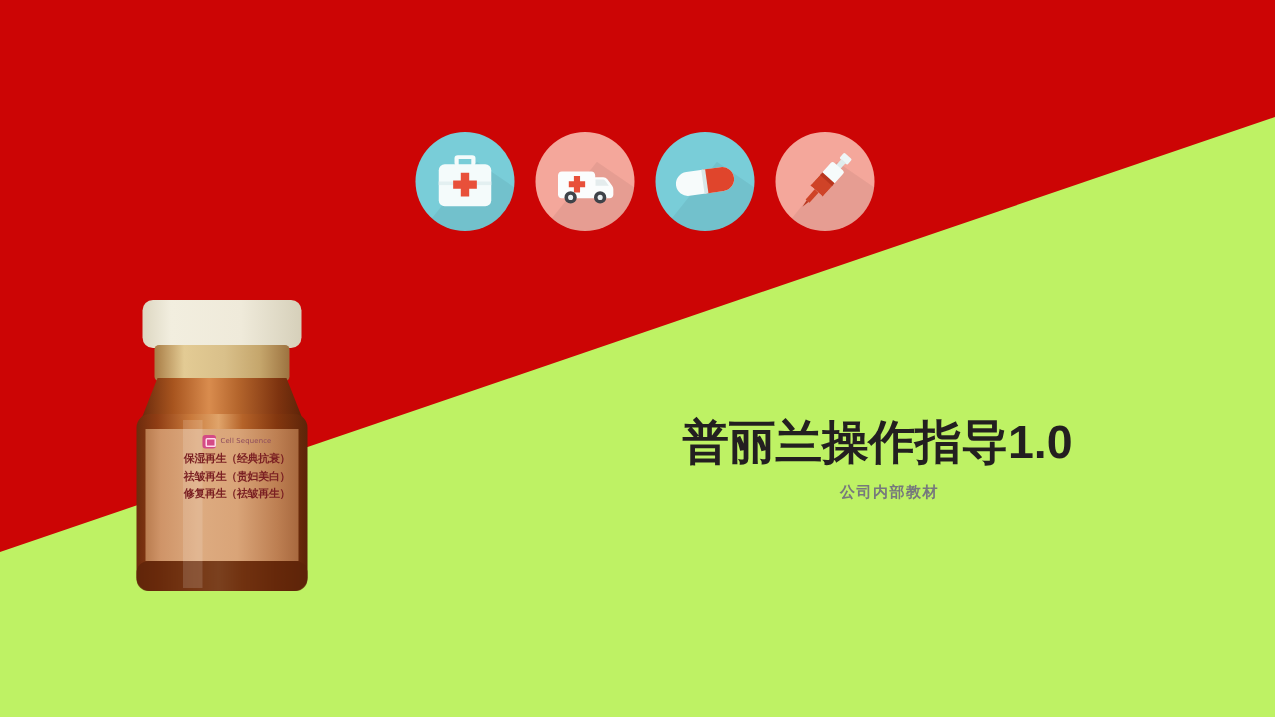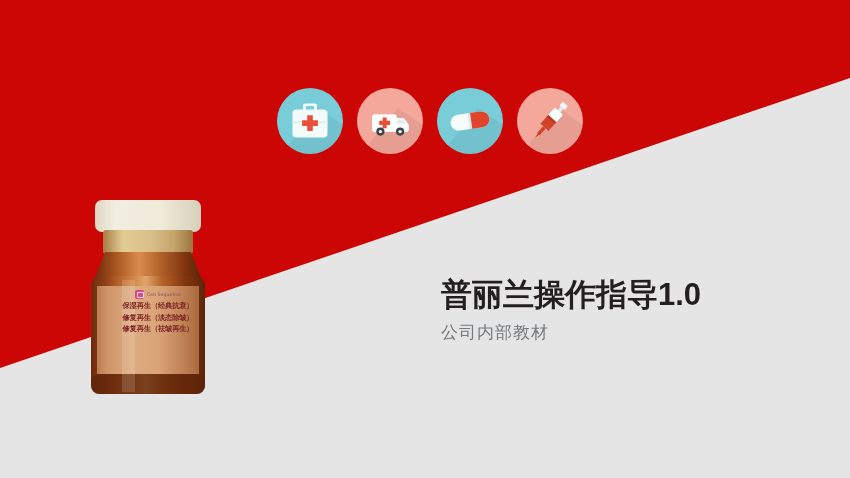--- a/index.html
+++ b/index.html
@@ -8,21 +8,21 @@
     background: #ffffff;
   }
   body {
     font-family: "Liberation Sans", sans-serif;
   }
   #slide {
     position: relative;
     width: 850px;
     height: 478px;
     overflow: hidden;
-    background: #e5e5e5;
+    background: #bef264;
   }
   
   .red-wedge {
     position: absolute;
     left: 0; top: 0;
     width: 850px; height: 478px;
     background: #cc0505;
     clip-path: polygon(0 0, 850px 0, 850px 78px, 0 368px);
     -webkit-clip-path: polygon(0 0, 850px 0, 850px 78px, 0 368px);
   }
@@ -66,40 +66,41 @@
     position: absolute;
     left: 82px;
     top: 196px;
     width: 152px;
     height: 206px;
   }
 
   
   .title-block {
     position: absolute;
-    left: 441px;
+    left: 455px;
     top: 279px;
     width: 360px;
   }
   .main-title {
     font-family: "Liberation Sans", sans-serif;
     font-size: 31px;
     font-weight: bold;
     color: #231f20;
     letter-spacing: 0px;
     line-height: 1.05;
     white-space: nowrap;
     margin: 0;
   }
   .sub-title {
     margin: 9px 0 0 0;
     font-family: "Liberation Sans", sans-serif;
-    font-size: 17px;
-    font-weight: normal;
+    font-size: 10px;
+    font-weight: bold;
     color: #76797c;
+    text-align: center;
     width: 276px;
     letter-spacing: 1px;
   }
 
   
   .label-lines {
     position: absolute;
     left: 0; top: 0;
     width: 100%;
     text-align: center;
@@ -262,21 +263,21 @@
       <rect x="40" y="84" width="13" height="112" fill="#ffffff" opacity="0.14"></rect>
     </svg>
 
     
     <div class="label-lines" style="top:92px;">
       <div class="brand-row">
         <span class="brand-mark"></span>
         <span class="brand-text">Cell Sequence</span>
       </div>
       <div class="label-line">保湿再生（经典抗衰）</div>
-      <div class="label-line">修复再生（淡态除皱）</div>
+      <div class="label-line">祛皱再生（贵妇美白）</div>
       <div class="label-line">修复再生（祛皱再生）</div>
     </div>
   </div>
 
   <div class="title-block">
     <div class="main-title">普丽兰操作指导1.0</div>
     <div class="sub-title">公司内部教材</div>
   </div>
 
 </div>

